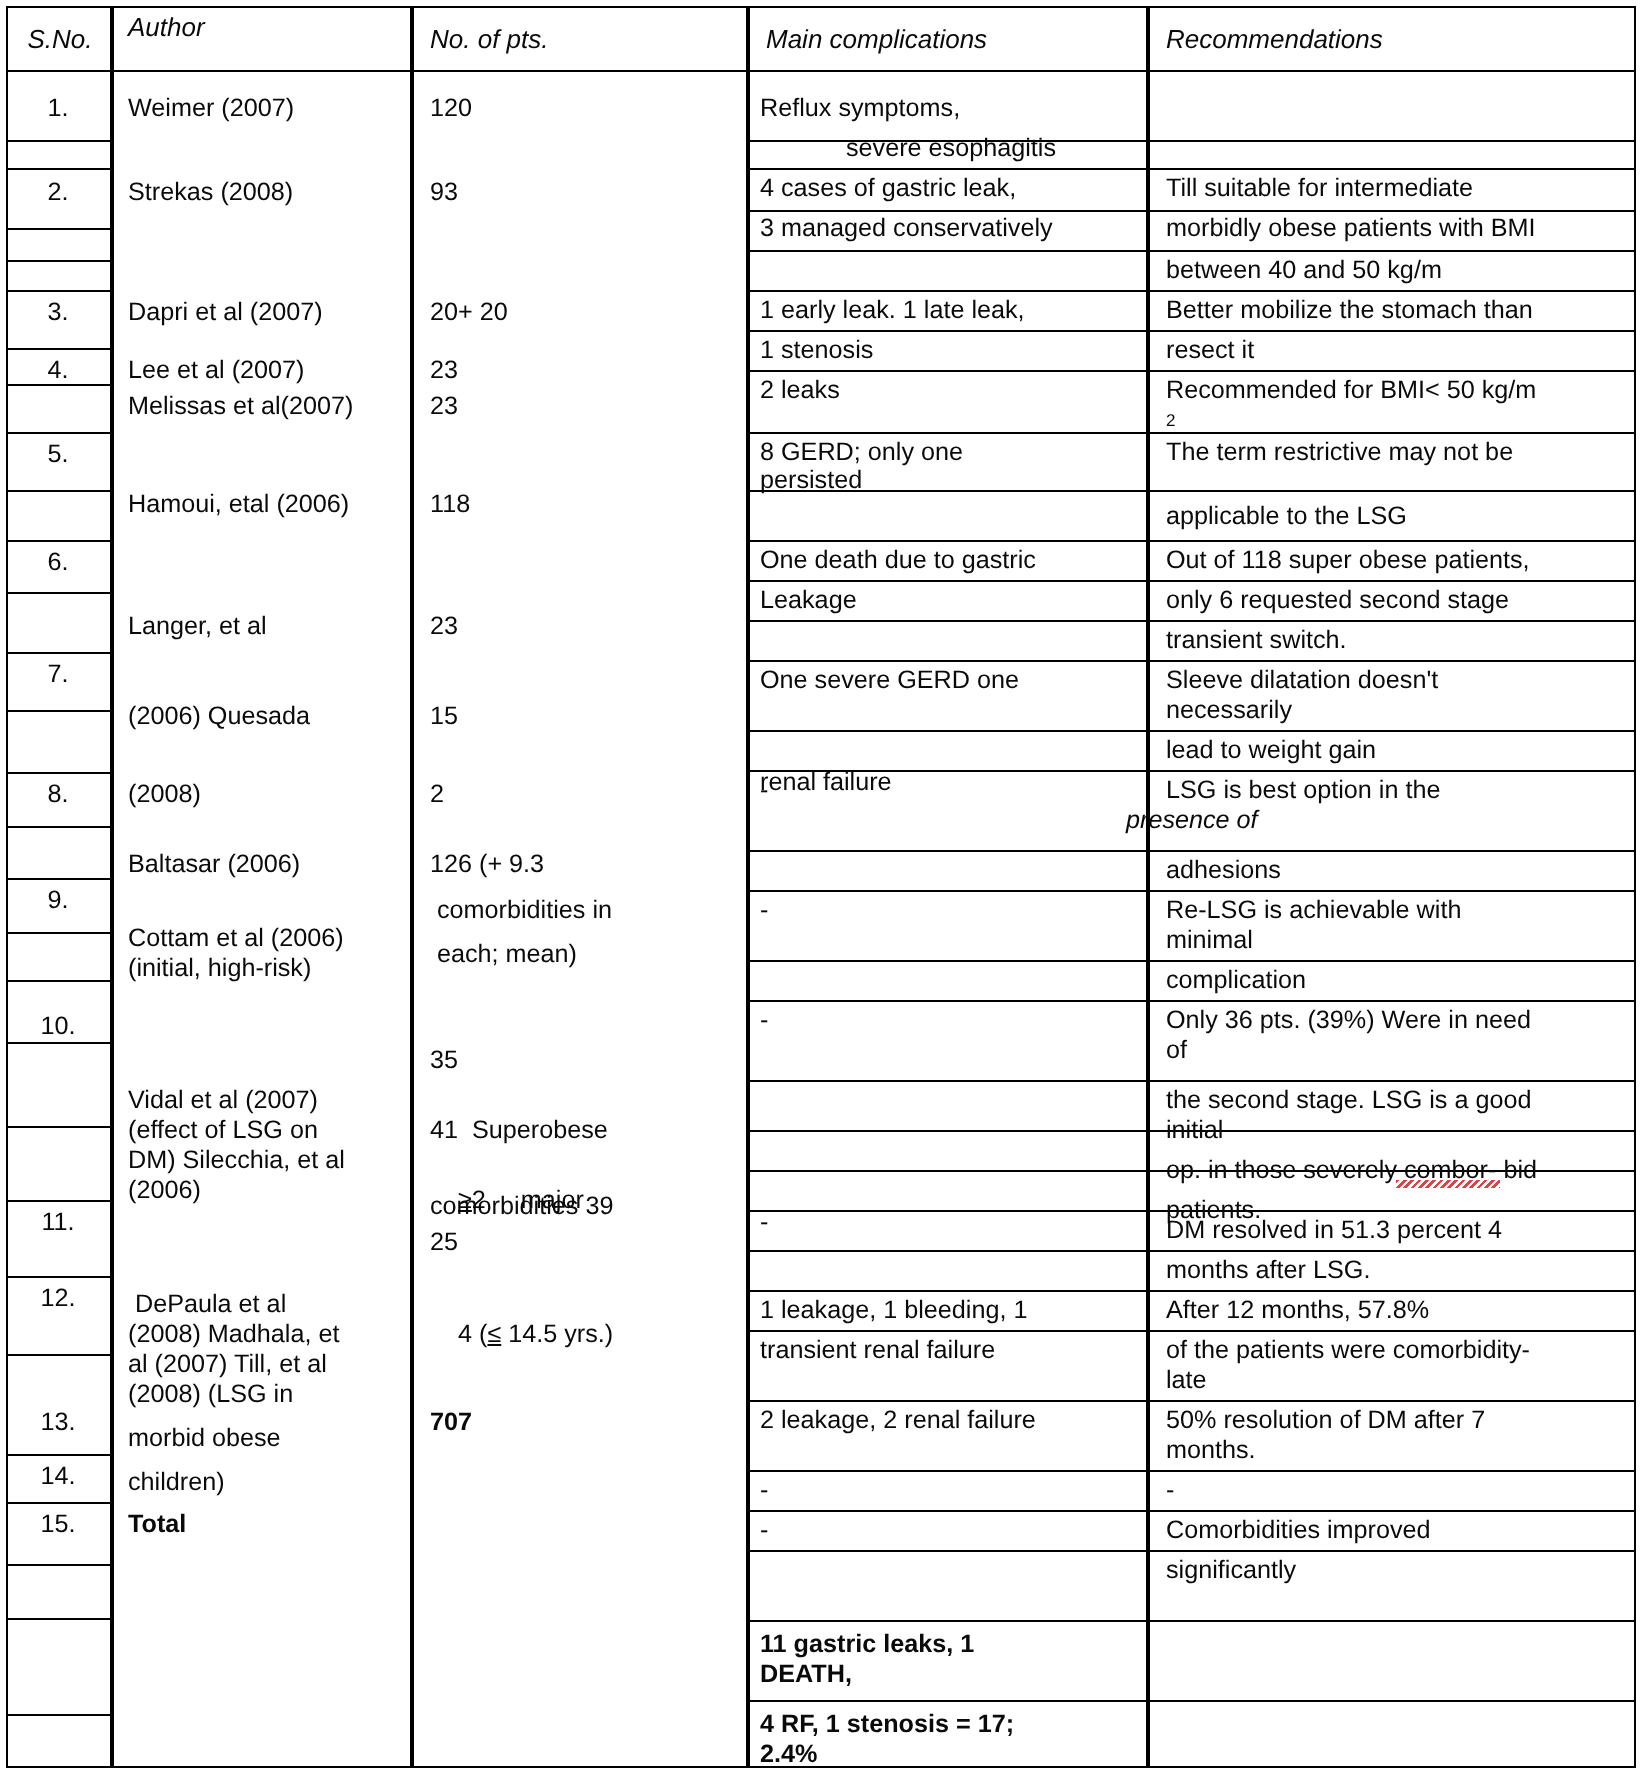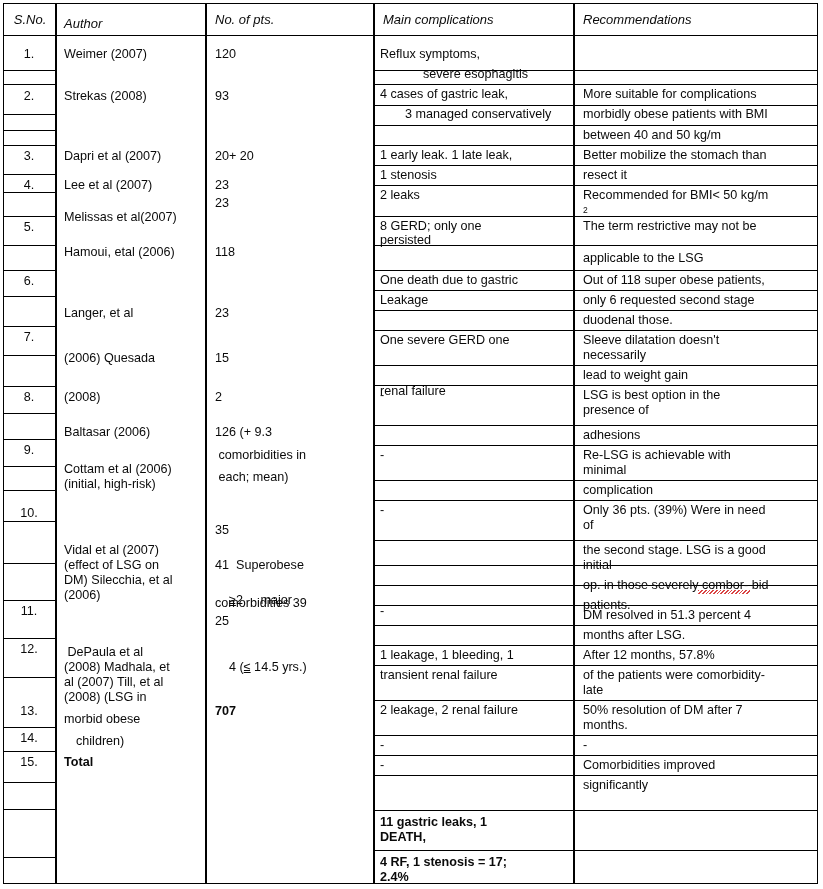--- a/index.html
+++ b/index.html
@@ -135,21 +135,21 @@
   <div class="hrule" style="left:373px; top:645px; width:445px;"></div>
   <div class="hrule" style="left:373px; top:665px; width:445px;"></div>
   <div class="hrule" style="left:373px; top:700px; width:445px;"></div>
   <div class="hrule" style="left:373px; top:735px; width:445px;"></div>
   <div class="hrule" style="left:373px; top:755px; width:445px;"></div>
   <div class="hrule" style="left:373px; top:775px; width:445px;"></div>
   <div class="hrule" style="left:373px; top:810px; width:445px;"></div>
   <div class="hrule" style="left:373px; top:850px; width:445px;"></div>
 
   <div class="cell hdr ctr" style="left:6px;   top:12px; width:48px;">S.No.</div>
-  <div class="cell hdr" style="left:64px;  top:16px; width:138px;">Author</div>
+  <div class="cell hdr" style="left:64px;  top:6px; width:138px;">Author</div>
   <div class="cell hdr" style="left:215px; top:12px; width:155px;">No. of pts.</div>
   <div class="cell hdr" style="left:383px; top:12px; width:186px;">Main complications</div>
   <div class="cell hdr" style="left:583px; top:12px; width:232px;">Recommendations</div>
 
   <div class="cell ctr" style="left:4px; top:47px;  width:50px;">1.</div>
   <div class="cell ctr" style="left:4px; top:89px;  width:50px;">2.</div>
   <div class="cell ctr" style="left:4px; top:149px; width:50px;">3.</div>
   <div class="cell ctr" style="left:4px; top:178px; width:50px;">4.</div>
   <div class="cell ctr" style="left:4px; top:220px; width:50px;">5.</div>
   <div class="cell ctr" style="left:4px; top:274px; width:50px;">6.</div>
@@ -160,38 +160,38 @@
   <div class="cell ctr" style="left:4px; top:604px; width:50px;">11.</div>
   <div class="cell ctr" style="left:4px; top:642px; width:50px;">12.</div>
   <div class="cell ctr" style="left:4px; top:704px; width:50px;">13.</div>
   <div class="cell ctr" style="left:4px; top:731px; width:50px;">14.</div>
   <div class="cell ctr" style="left:4px; top:755px; width:50px;">15.</div>
 
   <div class="cell" style="left:64px; top:47px;  width:138px;">Weimer (2007)</div>
   <div class="cell" style="left:64px; top:89px;  width:138px;">Strekas (2008)</div>
   <div class="cell" style="left:64px; top:149px; width:138px;">Dapri et al (2007)</div>
   <div class="cell" style="left:64px; top:178px; width:138px;">Lee et al (2007)</div>
-  <div class="cell" style="left:64px; top:196px; width:142px;margin-top:14px;">Melissas et al(2007)</div>
+  <div class="cell" style="left:64px; top:196px; width:142px;">Melissas et al(2007)</div>
   <div class="cell" style="left:64px; top:245px; width:142px;">Hamoui, etal (2006)</div>
   <div class="cell" style="left:64px; top:306px; width:138px;">Langer, et al</div>
   <div class="cell" style="left:64px; top:351px; width:138px;">(2006) Quesada</div>
   <div class="cell" style="left:64px; top:390px; width:138px;">(2008)</div>
   <div class="cell" style="left:64px; top:425px; width:138px;">Baltasar (2006)</div>
   <div class="cell" style="left:64px; top:462px; width:142px;">Cottam et al (2006)</div>
   <div class="cell" style="left:64px; top:477px; width:142px;">(initial, high-risk)</div>
   <div class="cell" style="left:64px; top:543px; width:138px;">Vidal et al (2007)</div>
   <div class="cell" style="left:64px; top:558px; width:138px;">(effect of LSG on</div>
   <div class="cell" style="left:64px; top:573px; width:142px;">DM) Silecchia, et al</div>
   <div class="cell" style="left:64px; top:588px; width:138px;">(2006)</div>
   <div class="cell" style="left:64px; top:645px; width:138px;"> DePaula et al</div>
   <div class="cell" style="left:64px; top:660px; width:142px;">(2008) Madhala, et</div>
   <div class="cell" style="left:64px; top:675px; width:142px;">al (2007) Till, et al</div>
   <div class="cell" style="left:64px; top:690px; width:138px;">(2008) (LSG in</div>
   <div class="cell" style="left:64px; top:712px; width:138px;">morbid obese</div>
-  <div class="cell" style="left:64px; top:734px; width:138px;margin-left:12px;">children)</div>
+  <div class="cell" style="left:64px; top:734px; width:138px;">children)</div>
   <div class="cell bold" style="left:64px; top:755px; width:138px;">Total</div>
 
   <div class="cell" style="left:215px; top:47px;  width:152px;">120</div>
   <div class="cell" style="left:215px; top:89px;  width:152px;">93</div>
   <div class="cell" style="left:215px; top:149px; width:152px;">20+ 20</div>
   <div class="cell" style="left:215px; top:178px; width:152px;">23</div>
   <div class="cell" style="left:215px; top:196px; width:152px;">23</div>
   <div class="cell" style="left:215px; top:245px; width:152px;">118</div>
   <div class="cell" style="left:215px; top:306px; width:152px;">23</div>
   <div class="cell" style="left:215px; top:351px; width:152px;">15</div>
@@ -211,21 +211,21 @@
 
   <div class="cell" style="left:215px; top:645px; width:152px;">
     <span>4 (</span><span class="u">≤</span><span> 14.5 yrs.)</span>
   </div>
 
   <div class="cell bold" style="left:215px; top:704px; width:152px;">707</div>
 
   <div class="cell" style="left:380px; top:47px;  width:190px;">Reflux symptoms,</div>
   <div class="cell" style="left:380px; top:67px;  width:190px;margin-left:43px;">severe esophagitis</div>
   <div class="cell" style="left:380px; top:87px;  width:195px;">4 cases of gastric leak,</div>
-  <div class="cell" style="left:380px; top:107px; width:195px;margin-left:25px;">3 managed conservatively</div>
+  <div class="cell" style="left:380px; top:107px; width:195px;">3 managed conservatively</div>
   <div class="cell" style="left:380px; top:148px; width:192px;">1 early leak. 1 late leak,</div>
   <div class="cell" style="left:380px; top:168px; width:190px;">1 stenosis</div>
   <div class="cell" style="left:380px; top:188px; width:190px;">2 leaks</div>
   <div class="cell" style="left:380px; top:219px; width:190px;">8 GERD; only one</div>
   <div class="cell" style="left:380px; top:233px; width:190px;">persisted</div>
   <div class="cell" style="left:380px; top:273px; width:190px;">One death due to gastric</div>
   <div class="cell" style="left:380px; top:293px; width:190px;">Leakage</div>
   <div class="cell" style="left:380px; top:333px; width:190px;">One severe GERD one</div>
   <div class="cell" style="left:380px; top:384px; width:190px;">renal failure</div>
   <div class="cell" style="left:380px; top:388px; width:190px;">-</div>
@@ -235,37 +235,37 @@
   <div class="cell" style="left:380px; top:648px; width:195px;">1 leakage, 1 bleeding, 1</div>
   <div class="cell" style="left:380px; top:668px; width:190px;">transient renal failure</div>
   <div class="cell" style="left:380px; top:703px; width:195px;">2 leakage, 2 renal failure</div>
   <div class="cell" style="left:380px; top:738px; width:190px;">-</div>
   <div class="cell" style="left:380px; top:758px; width:190px;">-</div>
   <div class="cell bold" style="left:380px; top:815px; width:190px;">11 gastric leaks, 1</div>
   <div class="cell bold" style="left:380px; top:830px; width:190px;">DEATH,</div>
   <div class="cell bold" style="left:380px; top:855px; width:190px;">4 RF, 1 stenosis = 17;</div>
   <div class="cell bold" style="left:380px; top:870px; width:190px;">2.4%</div>
 
-  <div class="cell" style="left:583px; top:87px;  width:235px;">More suitable for complications</div>
+  <div class="cell" style="left:583px; top:87px;  width:235px;">Till suitable for intermediate</div>
   <div class="cell" style="left:583px; top:107px; width:238px;">morbidly obese patients with BMI</div>
   <div class="cell" style="left:583px; top:128px; width:235px;">between 40 and 50 kg/m</div>
   <div class="cell" style="left:583px; top:148px; width:238px;">Better mobilize the stomach than</div>
   <div class="cell" style="left:583px; top:168px; width:235px;">resect it</div>
   <div class="cell" style="left:583px; top:188px; width:238px;">Recommended for BMI&lt; 50 kg/m</div>
   <div class="cell sup" style="left:583px; top:203px; width:235px;">2</div>
   <div class="cell" style="left:583px; top:219px; width:235px;">The term restrictive may not be</div>
   <div class="cell" style="left:583px; top:251px; width:235px;">applicable to the LSG</div>
   <div class="cell" style="left:583px; top:273px; width:238px;">Out of 118 super obese patients,</div>
   <div class="cell" style="left:583px; top:293px; width:235px;">only 6 requested second stage</div>
-  <div class="cell" style="left:583px; top:313px; width:235px;">duodenal those.</div>
+  <div class="cell" style="left:583px; top:313px; width:235px;">transient switch.</div>
   <div class="cell" style="left:583px; top:333px; width:235px;">Sleeve dilatation doesn't</div>
   <div class="cell" style="left:583px; top:348px; width:235px;">necessarily</div>
   <div class="cell" style="left:583px; top:368px; width:235px;">lead to weight gain</div>
   <div class="cell" style="left:583px; top:388px; width:235px;">LSG is best option in the</div>
-  <div class="cell" style="left:583px; top:403px; width:230px;">presence of</div>
+  <div class="cell" style="left:563px; top:403px; width:230px;font-style:italic;">presence of</div>
   <div class="cell" style="left:583px; top:428px; width:235px;">adhesions</div>
   <div class="cell" style="left:583px; top:463px; width:235px;">minimal</div>
   <div class="cell" style="left:583px; top:448px; width:235px;">Re-LSG is achievable with</div>
   <div class="cell" style="left:583px; top:483px; width:235px;">complication</div>
   <div class="cell" style="left:583px; top:503px; width:238px;">Only 36 pts. (39%) Were in need</div>
   <div class="cell" style="left:583px; top:518px; width:235px;">of</div>
   <div class="cell" style="left:583px; top:543px; width:238px;">the second stage. LSG is a good</div>
   <div class="cell" style="left:583px; top:558px; width:235px;">initial</div>
   <div class="cell" style="left:583px; top:578px; width:240px;">op. in those severely combor- bid</div>
   <div class="sq" style="left:698px; top:590px; width:52px;"></div>

